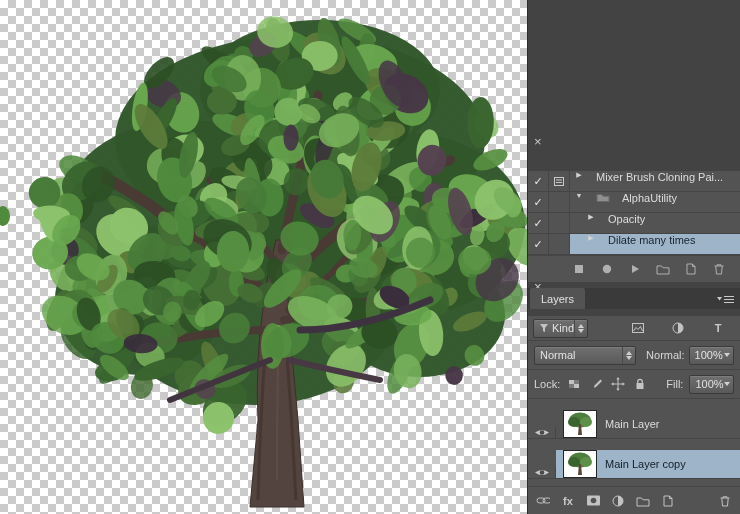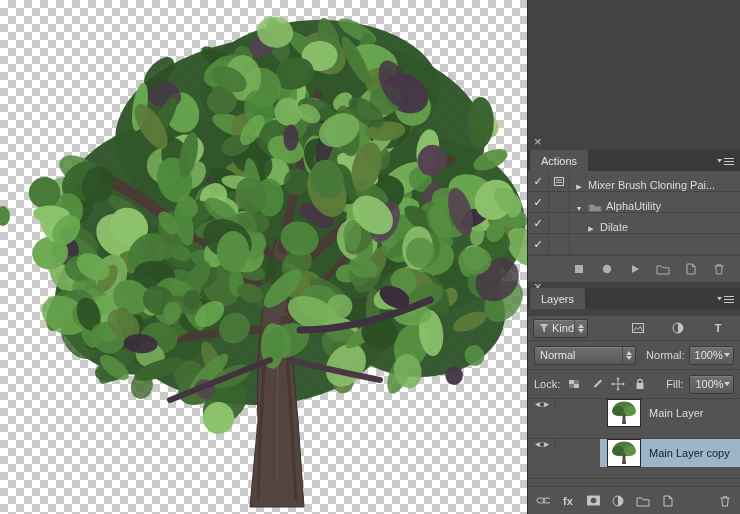--- a/index.html
+++ b/index.html
@@ -16,37 +16,37 @@
   .xglyph{color:#c9c9c9;font-size:13px;line-height:12px;cursor:default;}
   .close-row{height:14px;padding-left:6px;display:flex;align-items:center;}
   .tabstrip{background:#3a3a3a;height:21px;display:flex;align-items:flex-end;}
   .tab{height:21px;background:#535353;color:#e3e3e3;font-size:11px;display:inline-flex;align-items:center;padding:0 11px;border-radius:2px 2px 0 0;margin-left:2px;}
   .panel-menu{margin-left:auto;margin-right:5px;height:21px;display:flex;align-items:center;}
   .panel-body{background:#535353;}
   
   .arow{display:flex;align-items:stretch;height:20px;border-bottom:1px solid #454545;font-size:11px;color:#dcdcdc;}
   .acell{width:20px;border-right:1px solid #454545;display:flex;align-items:center;justify-content:center;flex:none;}
   .acheck{font-size:11px;color:#eaeaea;}
-  .acontent{flex:1;display:flex;align-items:flex-end;gap:4px;padding-left:4px;min-width:0;}
+  .acontent{flex:1;display:flex;align-items:flex-start;gap:12px;padding-left:4px;min-width:0;}
   .acontent.indent{padding-left:16px;}
   .arow.sel .acontent{background:#9db4c9;color:#18232e;}
   .arrow{font-size:7px;color:#d2d2d2;width:10px;text-align:center;flex:none;}
   .alabel{white-space:nowrap;overflow:hidden;text-overflow:ellipsis;}
   .atoolbar{height:26px;border-top:1px solid #454545;display:flex;align-items:center;gap:14px;padding-left:44px;background:#535353;}
   .ibtn{display:flex;align-items:center;justify-content:center;width:14px;height:14px;flex:none;cursor:default;}
   
   .lrowbar{display:flex;align-items:center;font-size:11px;color:#d6d6d6;}
   .btn{background:linear-gradient(#707070,#595959);border:1px solid #3a3a3a;border-radius:2px;box-shadow:inset 0 1px 0 rgba(255,255,255,.09);color:#e2e2e2;font-size:11px;display:flex;align-items:center;box-sizing:border-box;height:19px;padding-left:5px;cursor:default;}
   .stepper{margin-left:auto;border-left:1px solid #4a4a4a;height:100%;width:12px;display:flex;flex-direction:column;align-items:center;justify-content:center;gap:1px;flex:none;}
   .tri-up{width:0;height:0;border-left:3px solid transparent;border-right:3px solid transparent;border-bottom:4px solid #d0d0d0;}
   .tri-down{width:0;height:0;border-left:3px solid transparent;border-right:3px solid transparent;border-top:4px solid #d0d0d0;}
   .valbox .tri-down{margin-left:auto;margin-right:3px;}
   .iconbtn{width:20px;height:18px;display:flex;align-items:center;justify-content:center;flex:none;cursor:default;}
   .tglyph{font-size:11px;font-weight:bold;color:#c9c9c9;}
-  .lrow{height:39px;display:flex;align-items:flex-start;border-bottom:1px solid #454545;gap:44px;}
+  .lrow{height:39px;display:flex;align-items:flex-end;border-bottom:1px solid #454545;}
   .leye{width:27px;border-right:1px solid #454545;display:flex;align-items:center;justify-content:center;flex:none;}
   .lcontent{flex:1;display:flex;align-items:center;gap:8px;padding-left:7px;font-size:11px;color:#dcdcdc;min-width:0;}
   .lrow.sel .lcontent{background:#9db4c9;color:#141f2a;}
   .thumb{width:32px;height:26px;border:1px solid #272727;flex:none;}
   .ltoolbar{border-top:1px solid #454545;display:flex;align-items:center;gap:11px;padding:0 8px;height:27px;}
   .fx{font-size:11px;font-weight:bold;color:#c9c9c9;}
   .sep{border-bottom:1px solid #454545;}
 </style>
 </head>
 <body>
@@ -416,33 +416,20 @@
         <path d="M270 360 Q220 380 170 400" stroke="#42343f" stroke-width="6"></path>
       </g>
     </svg>
   </div>
 
   <div class="dock">
 
     <div class="abs close-row" style="top:135px;">
       <span class="xglyph">×</span>
     </div>
-    <div class="abs tabstrip" style="top:150px;">
-      <div class="tab">Actions</div>
-      <div class="panel-menu">
-        <svg width="18" height="12">
-          <polygon points="0,4 5,4 2.5,7.5" fill="#c9c9c9"></polygon>
-          <g stroke="#c9c9c9" stroke-width="1">
-              <line x1="7" y1="3.5" x2="17" y2="3.5"></line>
-              <line x1="7" y1="6.5" x2="17" y2="6.5"></line>
-              <line x1="7" y1="9.5" x2="17" y2="9.5"></line>
-            </g>
-        </svg>
-      </div>
-    </div>
     <div class="abs panel-body" style="top:171px;height:106px;">
 
       <div class="arow">
         <div class="acell">
             <span class="acheck">✓</span>
           </div>
         <div class="acell">
           <svg width="10" height="9">
               <rect x="0.5" y="0.5" width="9" height="8" fill="none" stroke="#c9c9c9"></rect>
               <line x1="2" y1="3" x2="8" y2="3" stroke="#c9c9c9"></line>
@@ -469,29 +456,33 @@
         </div>
       </div>
 
       <div class="arow">
         <div class="acell">
             <span class="acheck">✓</span>
           </div>
         <div class="acell"></div>
         <div class="acontent indent">
           <span class="arrow">▶</span>
-          <span class="alabel">Dilate</span>
+          <span class="alabel">Opacity</span>
         </div>
       </div>
 
       <div class="arow sel">
         <div class="acell">
             <span class="acheck">✓</span>
           </div>
         <div class="acell"></div>
+        <div class="acontent indent">
+          <span class="arrow">▶</span>
+          <span class="alabel">Dilate many times</span>
+        </div>
       </div>
 
       <div class="atoolbar">
         <span class="ibtn">
             <svg width="14" height="14">
               <rect x="3" y="3" width="8" height="8" fill="#b0b0b0"></rect>
             </svg>
           </span>
         <span class="ibtn">
             <svg width="14" height="14">

